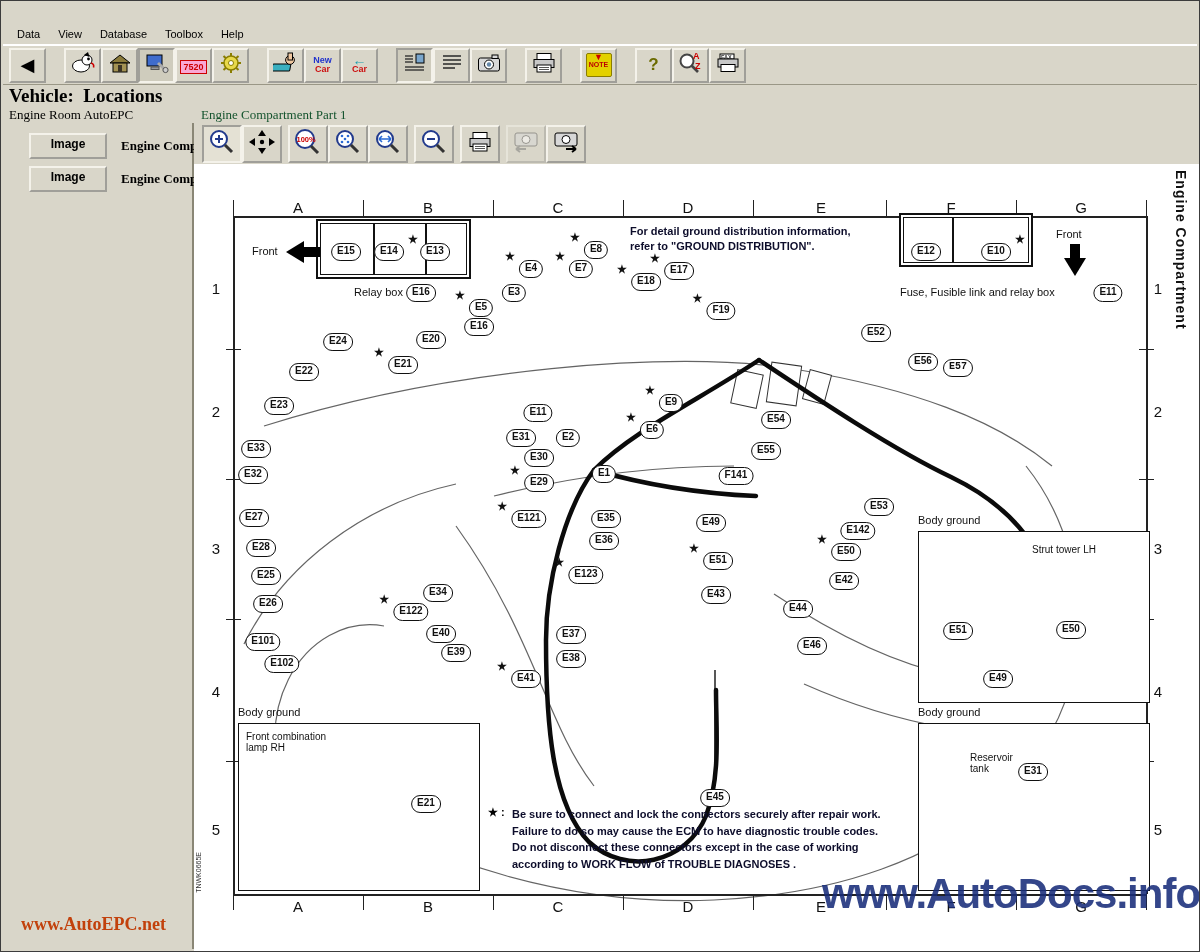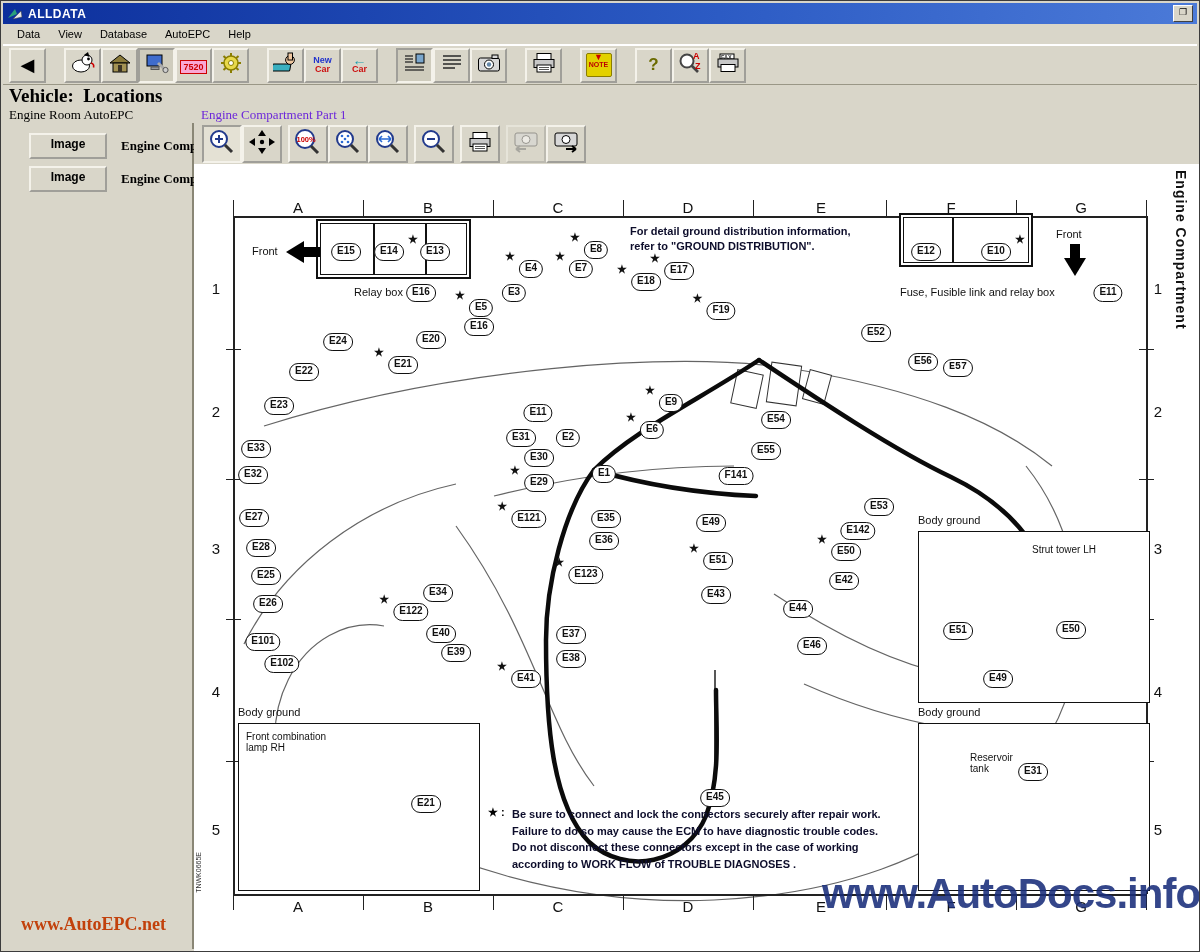--- a/index.html
+++ b/index.html
@@ -16,21 +16,21 @@
   .btn{width:33px;height:31px;background:#d9d6c9;border:2px outset #f4f2ea;display:flex;align-items:center;justify-content:center;flex:0 0 auto;overflow:hidden;}
   .btn.pressed{border-style:inset;background:#cfccbd;}
   .tb-gap{width:18px;flex:0 0 auto;}
   .tb-gap-s{width:6px;flex:0 0 auto;}
   .stack{display:flex;flex-direction:column;align-items:center;line-height:9px;font-size:9px;font-weight:bold;}
   .icon7520{border:1px solid #c00;color:#c00;background:#f9a8d4;font-size:9px;font-weight:bold;padding:1px 2px;}
   .noteic{width:24px;height:22px;background:#e3d100;border:1px solid #8a7d00;border-radius:2px;display:flex;flex-direction:column;align-items:center;font-size:7px;color:#b00;font-weight:bold;line-height:8px;}
   
   #hdr-title{position:absolute;left:8px;top:84px;font-family:"Liberation Serif",serif;font-weight:bold;font-size:19px;color:#000;white-space:pre;}
   #hdr-sub-l{position:absolute;left:8px;top:106px;font-family:"Liberation Serif",serif;font-size:13px;color:#000;}
-  #hdr-sub-r{position:absolute;left:200px;top:106px;font-family:"Liberation Serif",serif;font-size:13px;color:#6d28d9;text-align:right;}
+  #hdr-sub-r{position:absolute;left:200px;top:106px;font-family:"Liberation Serif",serif;font-size:13px;color:#14532d;text-align:right;}
   
   #sidebar{position:absolute;left:2px;top:122px;width:189px;bottom:2px;background:#d9d6c9;border-right:2px solid #8a8776;}
   .side-row{position:absolute;left:26px;display:flex;align-items:center;gap:14px;}
   .img-btn{width:74px;height:22px;background:#d9d6c9;border:2px outset #f4f2ea;font-size:12px;font-weight:bold;text-align:center;line-height:18px;}
   .side-lbl{font-family:"Liberation Serif",serif;font-weight:bold;font-size:13px;white-space:nowrap;}
   #sidebar-footer{position:absolute;left:18px;bottom:14px;font-family:"Liberation Serif",serif;font-weight:bold;font-size:18px;color:#c2410c;}
   
   #viewer-toolbar{position:absolute;left:193px;top:122px;right:2px;height:41px;display:flex;align-items:center;padding-left:8px;background:#d9d6c9;border-bottom:1px solid #9a9786;}
   .vbtn{width:36px;height:34px;background:#d9d6c9;border:2px outset #f4f2ea;display:flex;align-items:center;justify-content:center;flex:0 0 auto;}
   .vbtn.pressed{border-style:inset;background:#e4e1d4;}
@@ -67,34 +67,26 @@
   #top-note{position:absolute;left:436px;top:60px;font-size:11px;font-weight:bold;color:#0d0d2b;line-height:15px;z-index:4;white-space:pre-line;}
   #side-vert{position:absolute;left:979px;top:6px;writing-mode:vertical-rl;font-size:14px;font-weight:bold;color:#111;letter-spacing:1px;z-index:4;}
   #fig-code{position:absolute;left:1px;top:688px;writing-mode:vertical-rl;transform:rotate(180deg);font-size:7px;color:#333;z-index:4;}
   #watermark{position:absolute;left:628px;top:706px;font-size:42px;font-weight:bold;color:rgba(24,44,122,.88);z-index:9;letter-spacing:-1px;white-space:nowrap;}
   svg text{font-family:"Liberation Sans",sans-serif;}
 </style>
 </head>
 <body>
 
 <div id="app">
-  <div id="titlebar">
-    <svg width="16" height="14" viewBox="0 0 16 14">
-        <path d="M1 11 L8 2 L10 7 Z" fill="#2aa07a"></path>
-        <path d="M6 12 L14 4 L15 10 Z" fill="#e8e8e8" stroke="#444" stroke-width=".5"></path>
-      </svg>
-    <span class="ttl">ALLDATA</span>
-    <div id="tb-btn">❐</div>
-  </div>
 
   <div id="menubar">
       <span class="menu-item">Data</span>
       <span class="menu-item">View</span>
       <span class="menu-item">Database</span>
-      <span class="menu-item">AutoEPC</span>
+      <span class="menu-item">Toolbox</span>
       <span class="menu-item">Help</span>
     </div>
   <div id="toolbar">
       <div class="btn">
         <span><span style="font-size:18px;line-height:18px">◀</span></span>
       </div>
       <span class="tb-gap"></span>
       <div class="btn">
         <span><svg width="24" height="22" viewBox="0 0 24 22">
             <ellipse cx="10" cy="14" rx="8.5" ry="6" fill="#fff" stroke="#000"></ellipse>

